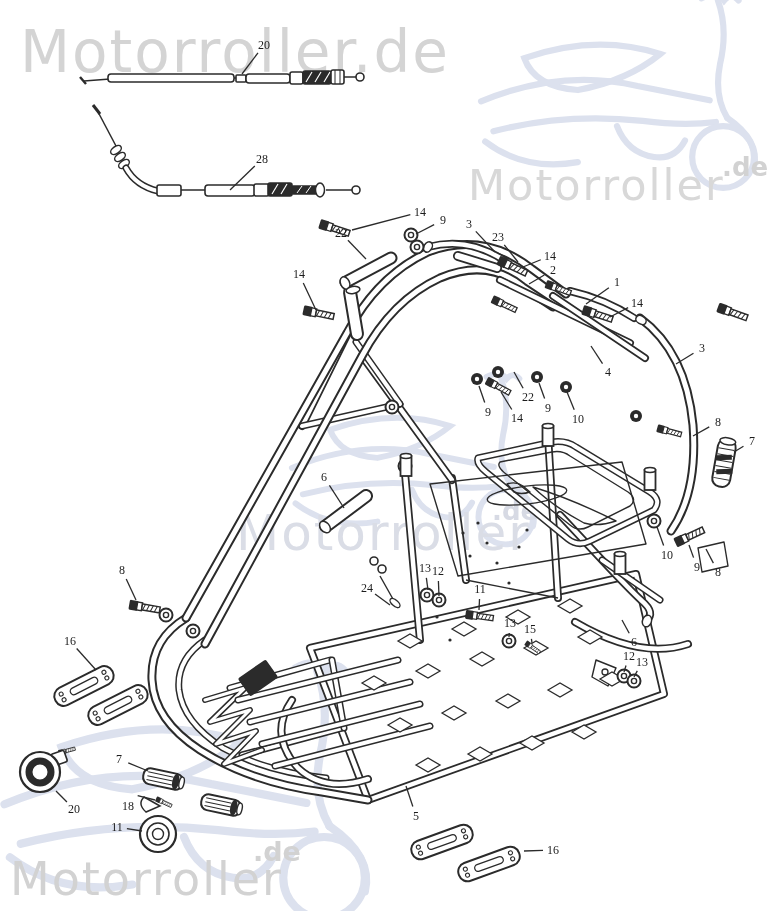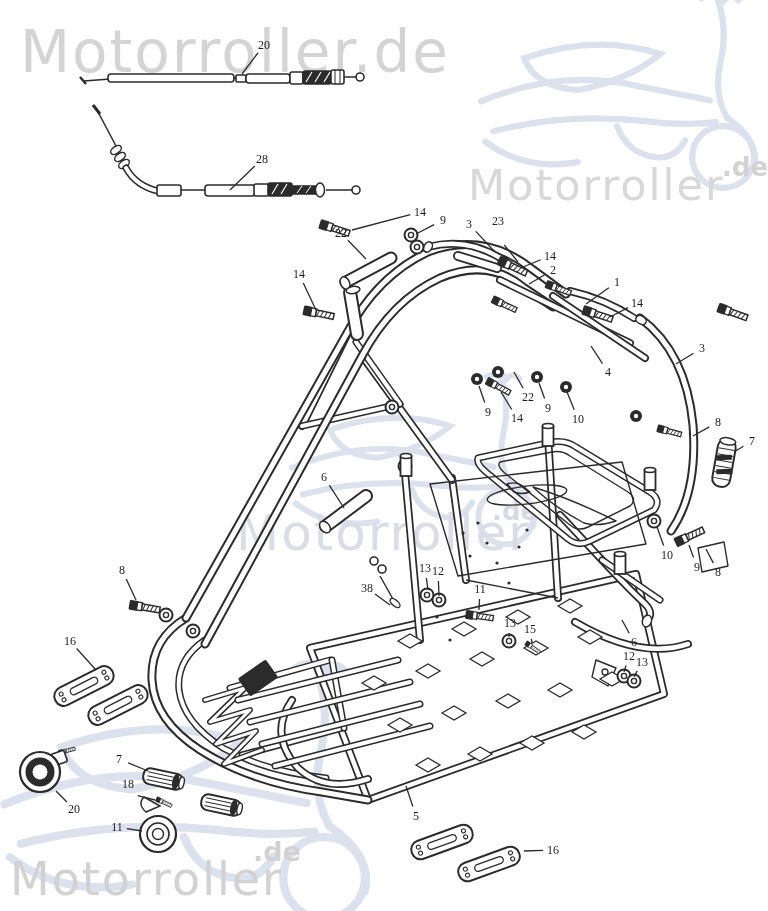--- a/index.html
+++ b/index.html
@@ -529,50 +529,50 @@
       </g>
   </svg>
 
   <div id="callout-layer">
       <span class="callout" style="left: 264px; top: 45px;">20</span>
       <span class="callout" style="left: 262px; top: 159px;">28</span>
       <span class="callout" style="left: 341px; top: 233px;">22</span>
       <span class="callout" style="left: 420px; top: 212px;">14</span>
       <span class="callout" style="left: 443px; top: 220px;">9</span>
       <span class="callout" style="left: 469px; top: 224px;">3</span>
-      <span class="callout" style="left: 498px; top: 221px;">23</span>
+      <span class="callout" style="left: 498px; top: 237px;">23</span>
       <span class="callout" style="left: 299px; top: 274px;">14</span>
       <span class="callout" style="left: 550px; top: 256px;">14</span>
       <span class="callout" style="left: 553px; top: 270px;">2</span>
       <span class="callout" style="left: 617px; top: 282px;">1</span>
       <span class="callout" style="left: 637px; top: 303px;">14</span>
       <span class="callout" style="left: 702px; top: 348px;">3</span>
       <span class="callout" style="left: 608px; top: 372px;">4</span>
       <span class="callout" style="left: 528px; top: 397px;">22</span>
       <span class="callout" style="left: 488px; top: 412px;">9</span>
       <span class="callout" style="left: 517px; top: 418px;">14</span>
       <span class="callout" style="left: 548px; top: 408px;">9</span>
       <span class="callout" style="left: 578px; top: 419px;">10</span>
       <span class="callout" style="left: 718px; top: 422px;">8</span>
       <span class="callout" style="left: 752px; top: 441px;">7</span>
       <span class="callout" style="left: 324px; top: 477px;">6</span>
       <span class="callout" style="left: 122px; top: 570px;">8</span>
       <span class="callout" style="left: 425px; top: 568px;">13</span>
       <span class="callout" style="left: 438px; top: 571px;">12</span>
-      <span class="callout" style="left: 367px; top: 588px;">38</span>
+      <span class="callout" style="left: 367px; top: 588px;">24</span>
       <span class="callout" style="left: 480px; top: 589px;">11</span>
       <span class="callout" style="left: 510px; top: 623px;">13</span>
       <span class="callout" style="left: 530px; top: 629px;">15</span>
       <span class="callout" style="left: 667px; top: 555px;">10</span>
       <span class="callout" style="left: 697px; top: 567px;">9</span>
       <span class="callout" style="left: 718px; top: 572px;">8</span>
       <span class="callout" style="left: 634px; top: 642px;">6</span>
       <span class="callout" style="left: 629px; top: 656px;">12</span>
       <span class="callout" style="left: 642px; top: 662px;">13</span>
       <span class="callout" style="left: 70px; top: 641px;">16</span>
       <span class="callout" style="left: 119px; top: 759px;">7</span>
-      <span class="callout" style="left: 128px; top: 784px;">18</span>
+      <span class="callout" style="left: 128px; top: 806px;">18</span>
       <span class="callout" style="left: 74px; top: 809px;">20</span>
       <span class="callout" style="left: 117px; top: 827px;">11</span>
       <span class="callout" style="left: 416px; top: 816px;">5</span>
       <span class="callout" style="left: 553px; top: 850px;">16</span>
     </div>
 </div>
 
 </body></html>

